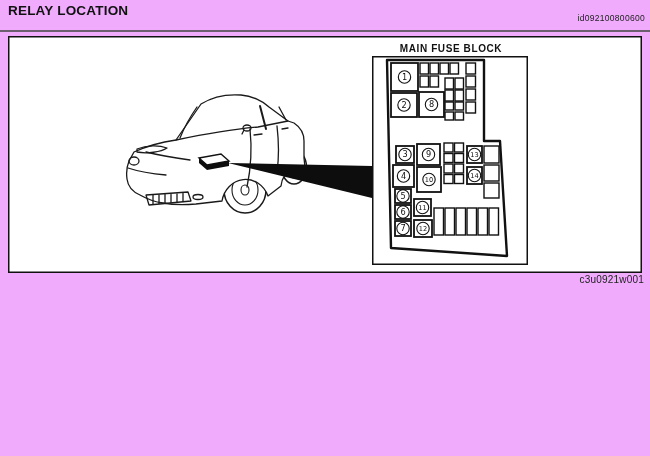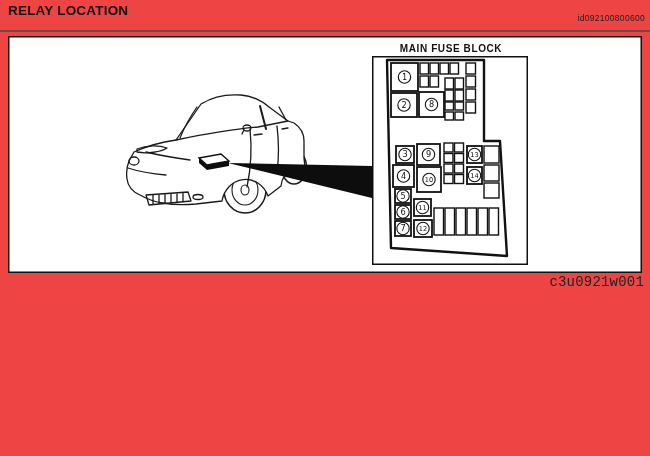--- a/index.html
+++ b/index.html
@@ -1,23 +1,23 @@
 <!DOCTYPE html>
 <html><head>
 <meta charset="utf-8">
 <style>
   html,body{margin:0;padding:0;background:#fff;}
-  .page{position:relative;width:650px;height:456px;background:#ef4444;overflow:hidden;
+  .page{position:relative;width:650px;height:456px;background:#f0abfc;overflow:hidden;
         font-family:"Liberation Sans",sans-serif;color:#111;}
   .title{position:absolute;left:8px;top:3px;font-size:13.5px;font-weight:bold;
          letter-spacing:.2px;margin:0;}
   .docid{position:absolute;right:5px;top:13px;font-size:8.5px;letter-spacing:.3px;color:#222;text-align:right;}
   .hrule{position:absolute;left:0;top:30px;width:650px;height:2px;background:rgba(75,75,75,.8);}
   .figwrap{position:absolute;left:8px;top:36px;width:634px;height:237px;}
-  .figid{position:absolute;right:6px;top:274px;font-size:14px;letter-spacing:.2px;color:#222;font-family:Liberation Mono, monospace;}
+  .figid{position:absolute;right:6px;top:274px;font-size:10px;letter-spacing:.2px;color:#222;}
   .relay-table{position:absolute;border-collapse:collapse;background:#fff;table-layout:fixed;}
   .relay-table.left{left:14px;top:295px;width:298px;}
   .relay-table.right{left:338px;top:295px;width:308px;}
   .relay-table{border:2px solid #000;}
   
   .figborder{fill:#fff;stroke:#111;stroke-width:1.5;}
   .car{fill:none;stroke:#1a1a1a;stroke-width:1.3;stroke-linecap:round;stroke-linejoin:round;}
   .car .bodyfill{fill:#fff;}
   .wheel{fill:#fff;stroke:#1a1a1a;stroke-width:1.5;}
   .wheel-in{fill:none;stroke:#1a1a1a;stroke-width:1.1;}

